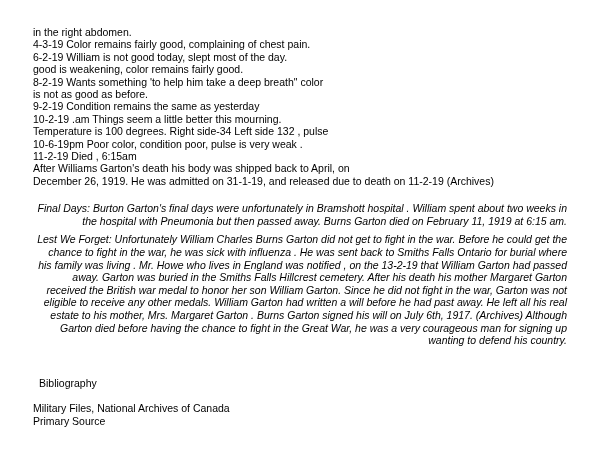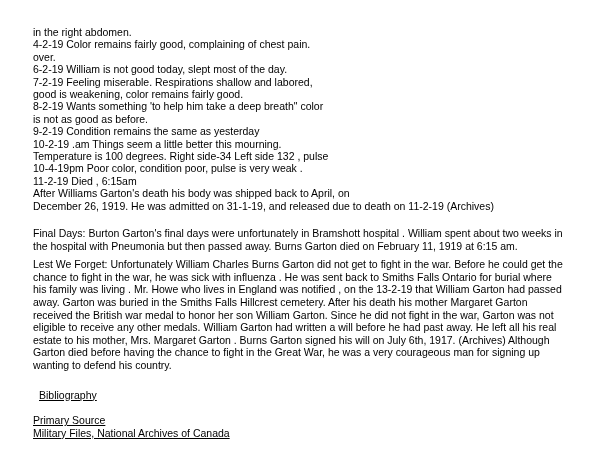--- a/index.html
+++ b/index.html
@@ -31,79 +31,77 @@
     font-size: 10.5px;
     line-height: 12.4px;
   }
   .log-line {
     white-space: nowrap;
   }
   
   .para {
     font-size: 10.5px;
     line-height: 12.6px;
-    text-align: left;
+    text-align: right;
+    font-style: italic;
   }
   .para-final {
     margin-top: 15px;
     width: 534px;
   }
   .para-lest {
     margin-top: 6px;
     width: 534px;
   }
   .biblio {
-    margin-top: 17px;
+    margin-top: 30px;
     font-size: 10.5px;
     line-height: 12.6px;
-    text-decoration: underline;
   }
   .biblio-heading {
     padding-left: 6px;
     margin-bottom: 13px;
   }
   .biblio-group {
     margin-bottom: 12px;
   }
   .biblio-line {
     white-space: nowrap;
   }
 </style>
 </head>
 <body>
 
 <div class="page">
   <div class="doc-body">
 
     <div class="log-block">
       <div class="log-line">in the right abdomen.</div>
-      <div class="log-line">4-2-19 Color remains fairly good, complaining of chest pain.</div>
-      <div class="log-line">over.</div>
+      <div class="log-line">4-3-19 Color remains fairly good, complaining of chest pain.</div>
       <div class="log-line">6-2-19 William is not good today, slept most of the day.</div>
-      <div class="log-line">7-2-19  Feeling miserable. Respirations shallow and labored,</div>
       <div class="log-line">good is weakening, color remains fairly good.</div>
       <div class="log-line">8-2-19 Wants something 'to help him take a deep breath" color</div>
       <div class="log-line">is not as good as before.</div>
       <div class="log-line">9-2-19 Condition remains the same as yesterday</div>
       <div class="log-line">10-2-19 .am  Things seem a little better this mourning.</div>
       <div class="log-line">Temperature is 100 degrees.  Right side-34 Left side 132 , pulse</div>
-      <div class="log-line">10-4-19pm Poor color, condition poor, pulse is very weak .</div>
+      <div class="log-line">10-6-19pm Poor color, condition poor, pulse is very weak .</div>
       <div class="log-line">11-2-19 Died , 6:15am</div>
       <div class="log-line">After Williams Garton's death his body was shipped back to April, on</div>
       <div class="log-line">December 26, 1919. He was admitted on 31-1-19, and released due to death  on 11-2-19 (Archives)</div>
     </div>
 
     <div class="para para-final">Final Days: Burton Garton's final days were unfortunately in Bramshott  hospital . William spent about two weeks  in the hospital with Pneumonia but then passed away.   Burns Garton died on February 11, 1919 at 6:15 am.</div>
 
     <div class="para para-lest">Lest We Forget: Unfortunately William Charles Burns Garton did not get to fight in the war. Before he could get the chance to fight in the war, he was sick with influenza . He was sent back to Smiths Falls Ontario for burial where his family was living . Mr. Howe who lives in England was notified , on the 13-2-19 that William Garton had passed away. Garton was buried in the Smiths Falls Hillcrest cemetery. After his death his mother Margaret Garton received the British war medal to honor her son William Garton. Since he did not fight in the war, Garton was not eligible to receive any other medals. William Garton had written a will before he had past away. He left all his real estate to his mother, Mrs. Margaret Garton .  Burns Garton signed his will on July 6th, 1917. (Archives) Although Garton died before having the chance to fight in the Great War, he was a very courageous man for signing up wanting to defend his country.</div>
 
     <div class="biblio">
       <div class="biblio-heading">Bibliography</div>
 
       <div class="biblio-group">
+        <div class="biblio-line">Military Files, National Archives of Canada</div>
         <div class="biblio-line">Primary Source</div>
-        <div class="biblio-line">Military Files, National Archives of Canada</div>
       </div>
 
     </div>
 
   </div>
 </div>
 
 </body></html>

